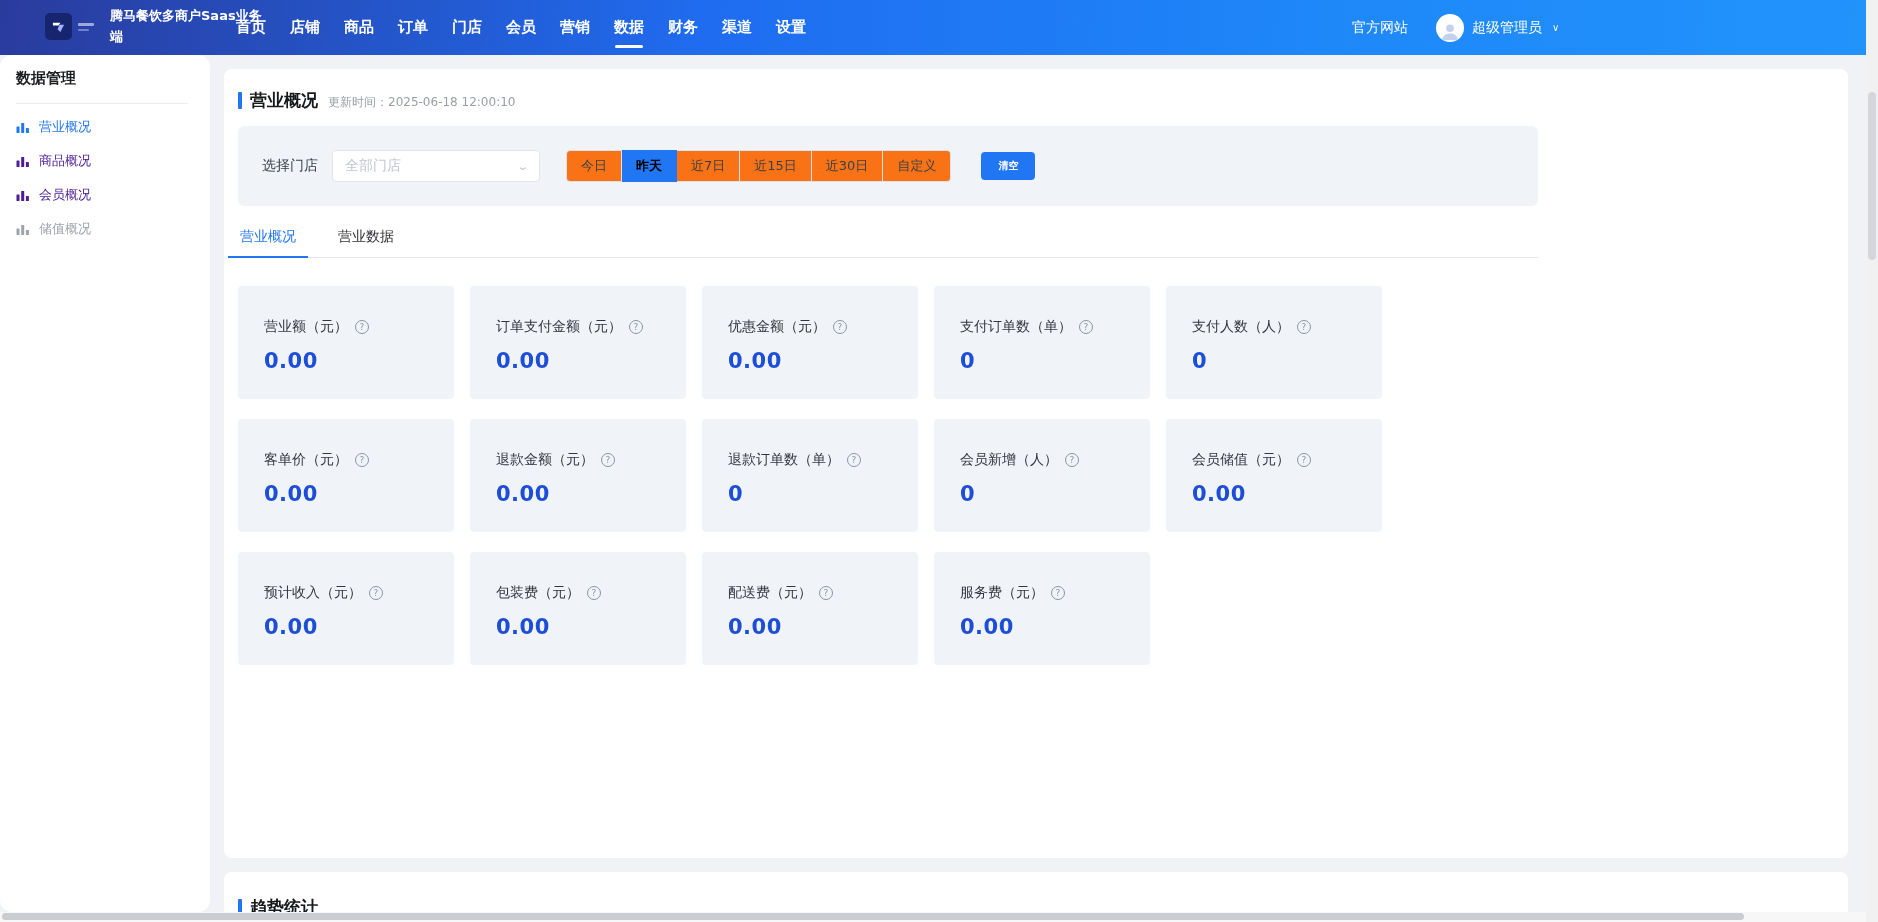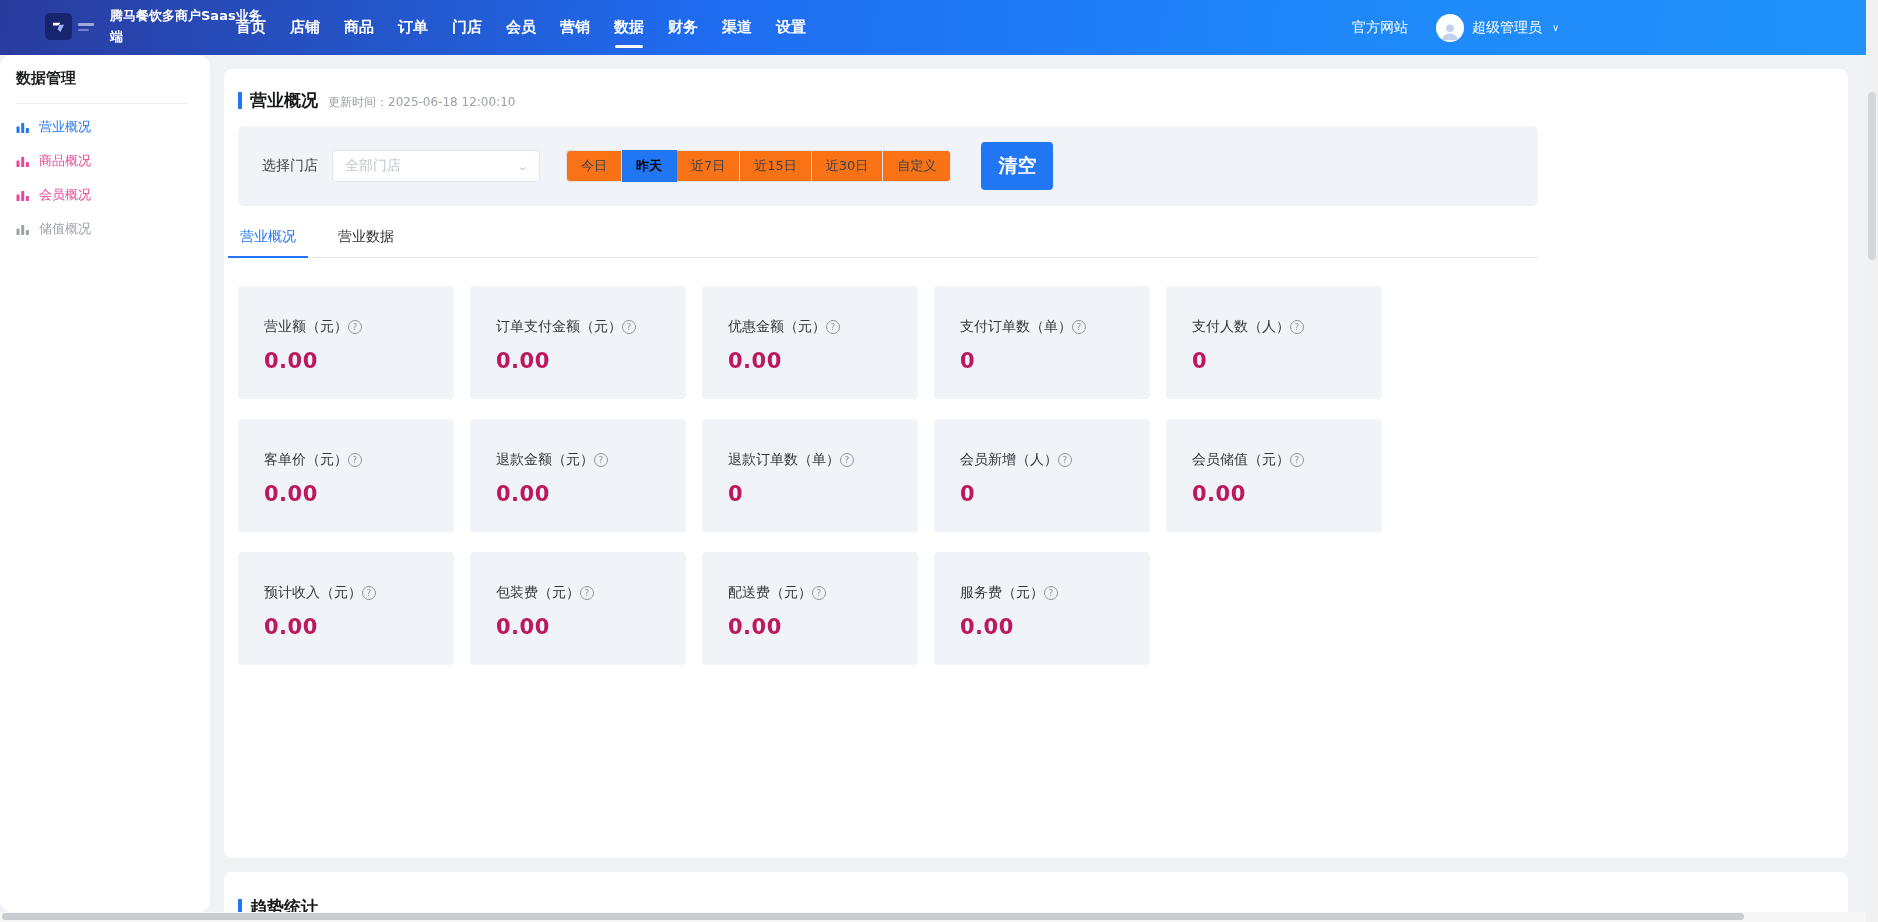--- a/index.html
+++ b/index.html
@@ -24,21 +24,21 @@
   .hdr-right { position:absolute; left:1352px; top:0; height:55px; display:flex; align-items:center; gap:28px; font-size:14px; }
   .user-menu { display:flex; align-items:center; gap:8px; cursor:pointer; }
   .avatar { width:28px; height:28px; border-radius:50%; background:#fff; display:flex; align-items:flex-end; justify-content:center; overflow:hidden; }
   .chev { font-size:10px; opacity:.9; margin-left:2px; }
 
   
   .sidebar { position:absolute; left:0; top:55px; width:210px; height:857px; background:#fff; padding:14px 0 0 16px;border-radius:12px; }
   .sb-title { font-size:15px; font-weight:bold; color:#1d1e20; }
   .sb-divider { border-top:1px solid #ebedf0; margin:15px 22px 6px 0; }
   .side-menu { list-style:none; }
-  .side-item { display:flex; align-items:center; gap:9px; height:34px; font-size:13px; color:#ec4899; cursor:pointer; }
+  .side-item { display:flex; align-items:center; gap:9px; height:34px; font-size:13px; color:#4c1d95; cursor:pointer; }
   .side-item svg { flex:0 0 auto; }
   .side-item.active { color:#2176f3; }
   .side-item.muted { color:#9ea3ab; }
 
   
   .main { position:absolute; left:210px; top:55px; width:1656px; height:857px; padding:14px 18px 0 14px; }
   .card { background:#fff; border-radius:8px; width:1624px; }
   .card1 { height:789px; padding:20px 0 0 14px; }
   .card2 { margin-top:14px; height:220px; padding:24px 0 0 14px; }
 
@@ -53,34 +53,34 @@
   .store-select { width:208px; height:32px; background:#fff; border:1px solid #e2e6ec; border-radius:4px;
     display:flex; align-items:center; justify-content:space-between; padding:0 12px; cursor:pointer; }
   .store-select .ph { font-size:14px; color:#c1c6cf; }
   .sel-arrow { font-size:11px; color:#c1c6cf; transform:scaleX(1.4); }
   .ranges { display:flex; margin-left:26px; }
   .rbtn { height:32px; padding:0 14px; display:flex; align-items:center; font-size:13px; color:#3a3f47;
     background:#f97316; border:1px solid #dfe3e9; border-left-width:0; cursor:pointer; }
   .rbtn:first-child { border-left-width:1px; border-radius:4px 0 0 4px; }
   .rbtn:last-child { border-radius:0 4px 4px 0; }
   .rbtn.active { background:#2176f3; border-color:#2176f3; color:#000000; font-weight:bold; }
-  .btn-primary { margin-left:30px; height:48px; padding:0 17px; background:#2176f3; color:#fff;
-    border:none; border-radius:4px; font-size:19px; font-weight:bold; cursor:pointer; font-family:inherit; }
+  .btn-primary { margin-left:30px; height:28px; padding:0 17px; background:#2176f3; color:#fff;
+    border:none; border-radius:4px; font-size:10px; font-weight:bold; cursor:pointer; font-family:inherit; }
 
   .tabs-row { margin-top:22px; width:1300px; border-bottom:1px solid #e6e8eb; display:flex; gap:38px; }
   .tab { position:relative; padding:0 2px 11px; font-size:14px; color:#303133; cursor:pointer; }
   .tab.active { color:#2176f3; }
   .tab.active::after { content:""; position:absolute; left:-10px; right:-10px; bottom:-1px; height:2px; background:#2176f3; }
 
   .stats-grid { margin-top:28px; display:grid; grid-template-columns:repeat(5,216px); gap:20px 16px; }
   .stat-card { height:113px; background:#f0f4f8; border-radius:4px; padding:32px 10px 0 26px; }
-  .stat-label { display:flex; align-items:center; font-size:14px; color:#33363c; white-space:nowrap; }
+  .stat-label { display:flex; align-items:center; gap:7px; font-size:14px; color:#33363c; white-space:nowrap; }
   .q-icon { flex:0 0 auto; width:14px; height:14px; border:1px solid #8e959e; border-radius:50%; color:#8e959e;
     font-size:9px; line-height:12px; text-align:center; cursor:pointer; }
-  .stat-value { margin-top:13px; font-size:21px; font-weight:bold; color:#be185d; letter-spacing:.5px; }
+  .stat-value { margin-top:13px; font-size:21px; font-weight:bold; color:#1d4ed8; letter-spacing:.5px; }
 
   
   .vscroll { position:absolute; right:0; top:0; width:12px; height:922px; background:#f1f1f1; }
   .vthumb { position:absolute; left:2px; top:92px; width:8px; height:168px; background:#d3d6da; border-radius:4px; }
   .hscroll { position:absolute; left:0; bottom:0; width:1866px; height:10px; background:#f7f7f7; }
   .hthumb { position:absolute; left:2px; top:1px; height:7px; width:1742px; background:#c9ccd1; border-radius:4px; }
 </style>
 </head>
 <body>
 

